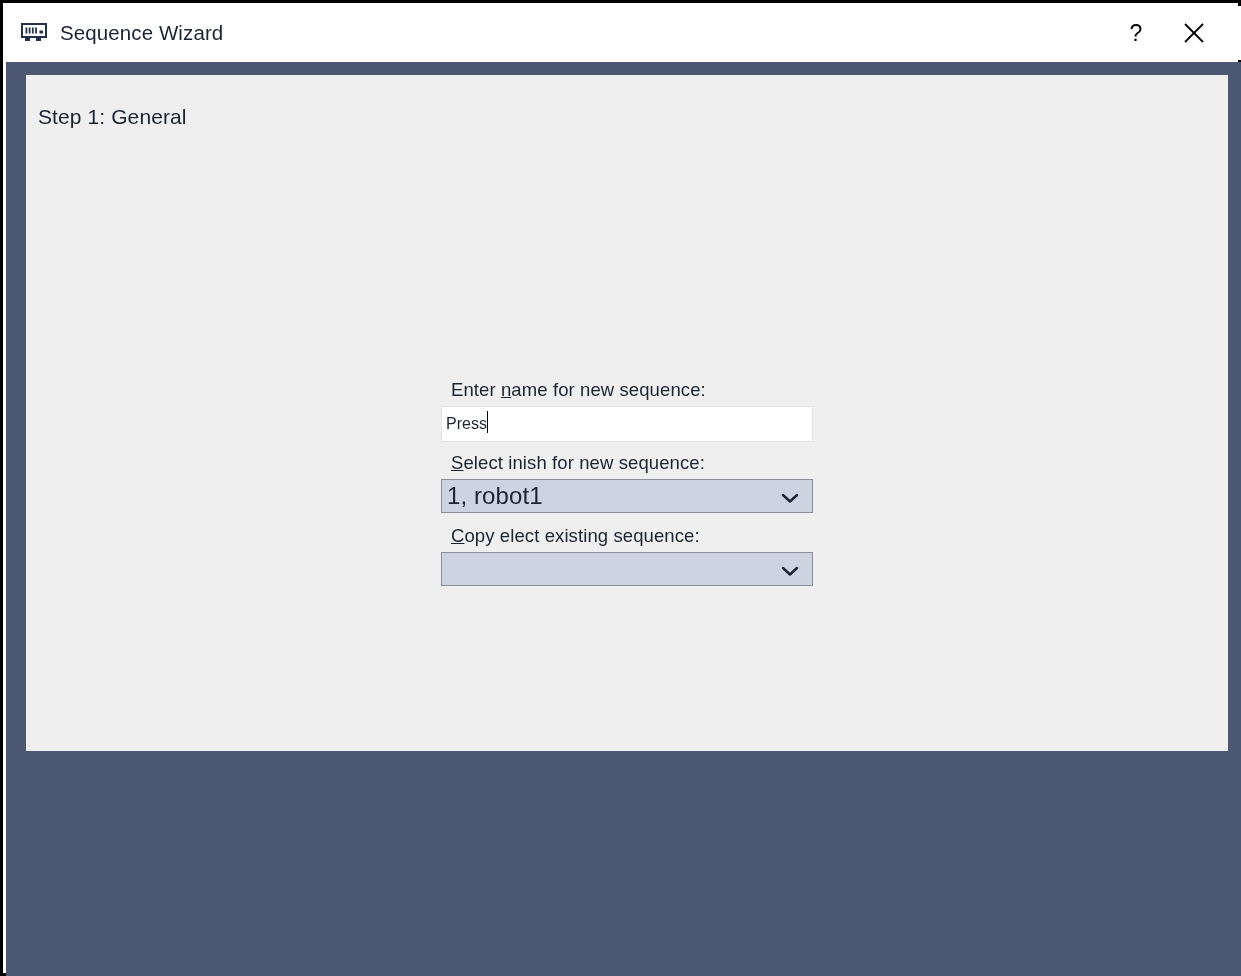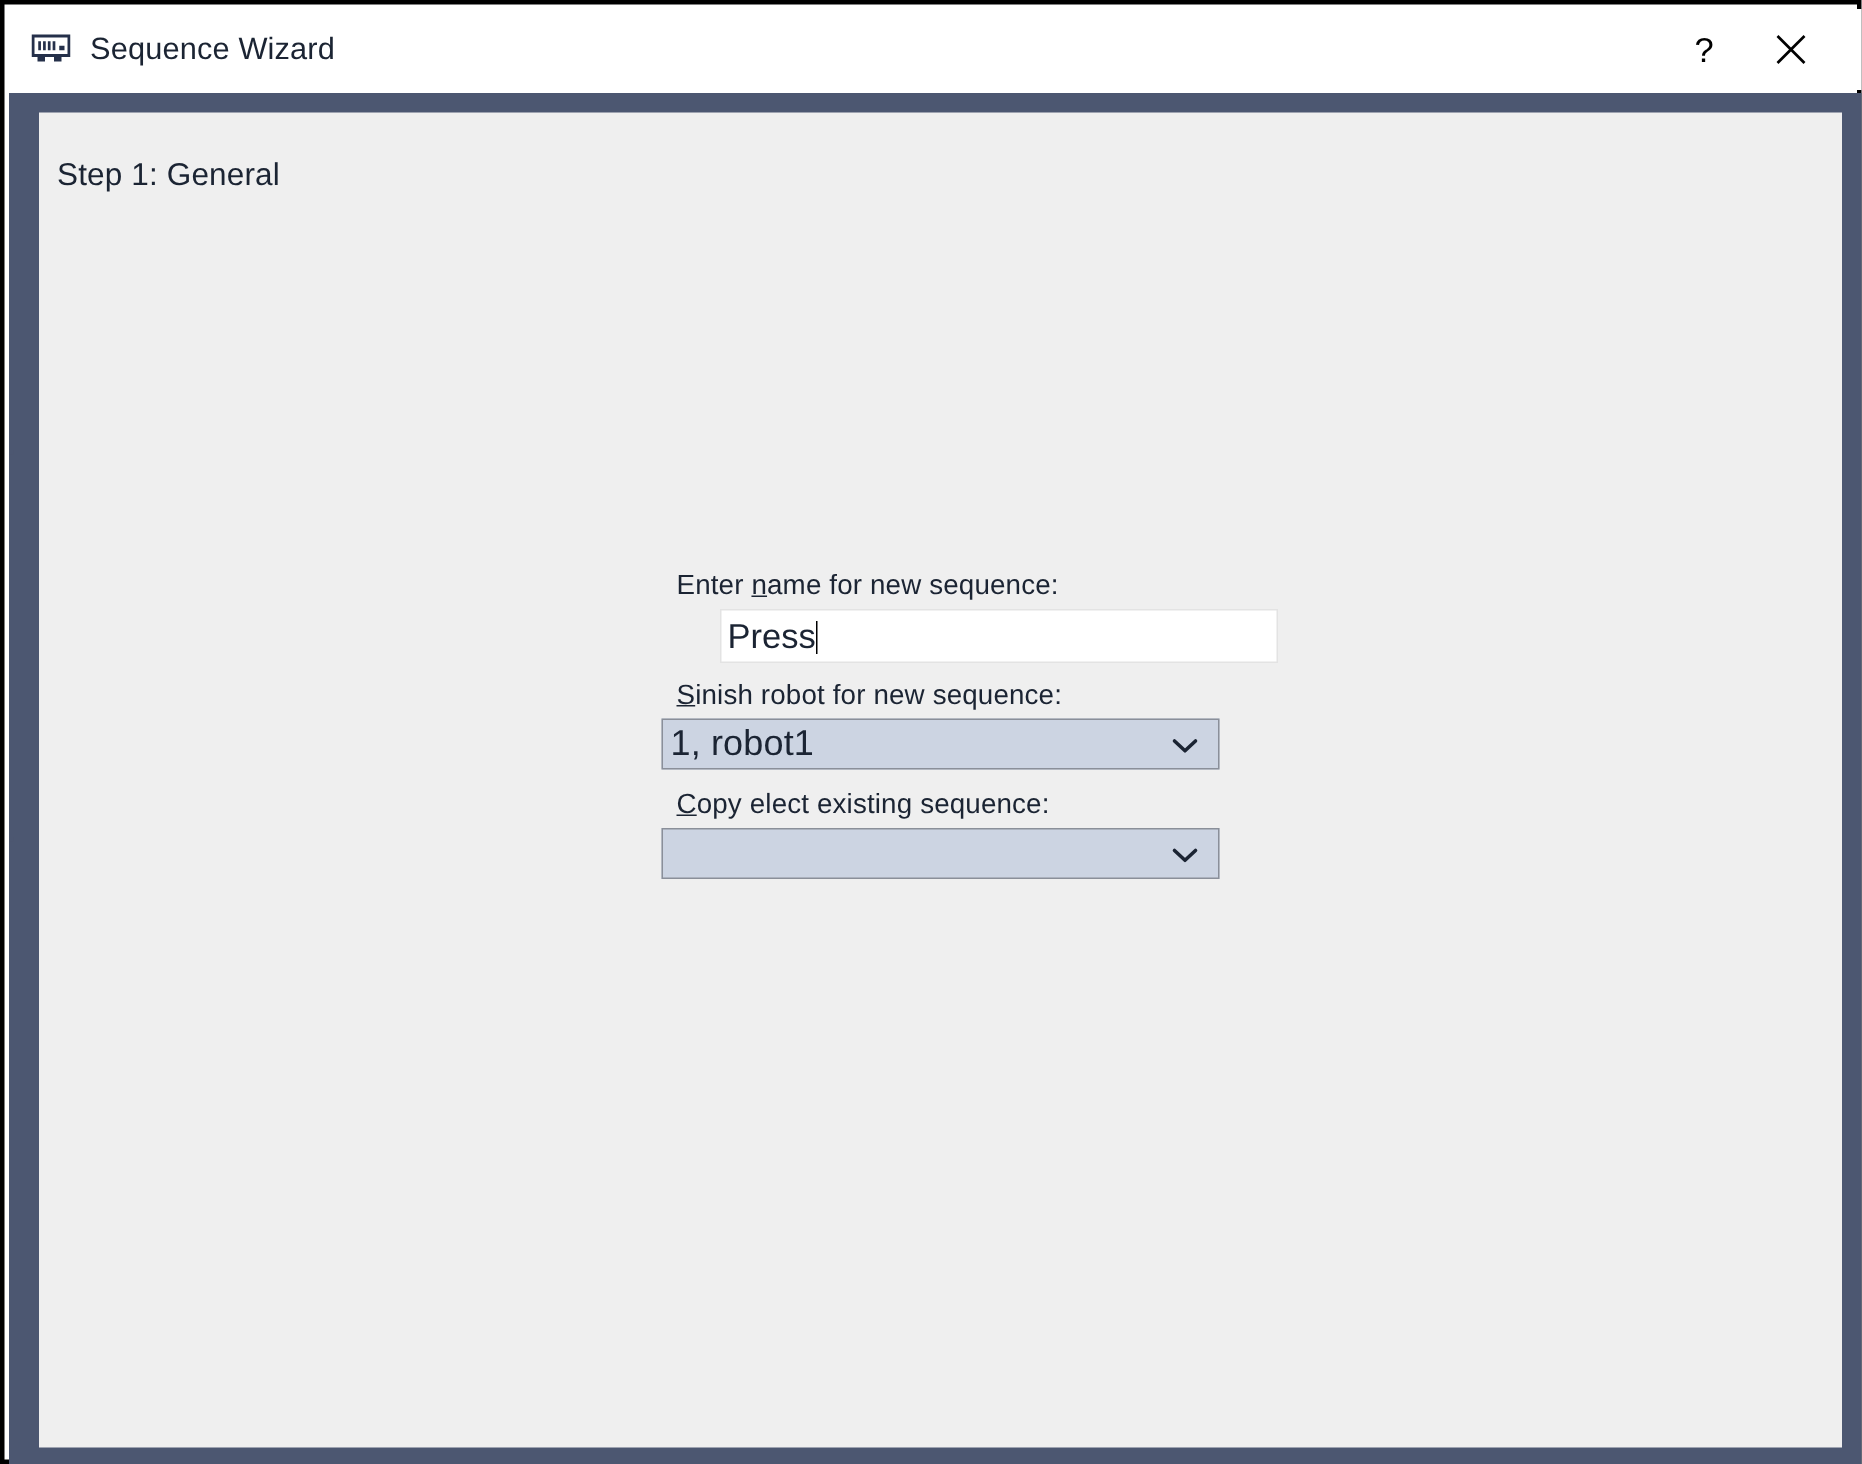--- a/index.html
+++ b/index.html
@@ -82,21 +82,21 @@
     height: 914px;
     background: #4c5771;
   }
 
   
   .content {
     position: absolute;
     left: 20px;
     top: 13px;
     width: 1202px;
-    height: 890px;
+    height: 676px;
     background: #efefef;
   }
   .step-title {
     position: absolute;
     left: 12px;
     top: 30px;
     font-size: 21px;
     color: #1b2433;
     letter-spacing: 0.1px;
     white-space: nowrap;
@@ -120,26 +120,25 @@
 
   .text-input {
     box-sizing: border-box;
     display: block;
     width: 372px;
     height: 36px;
     background: #ffffff;
     border: 1px solid #e3e3e3;
     padding: 0 0 0 4px;
     font-family: "Liberation Sans", sans-serif;
-    font-size: 23px;
+    font-size: 16px;
     color: #1b2433;
     outline: none;
     line-height: 34px;
     position: relative;
-    margin-left: 39px;
   }
   .text-input .caret {
     display: inline-block;
     width: 1.5px;
     height: 22px;
     background: #000000;
     vertical-align: -4px;
     margin-left: 0px;
   }
   .gap-a { height: 10px; }
@@ -259,21 +258,21 @@
 
       <div class="step-title">Step 1: General</div>
 
       <div class="form">
 
         <div class="field-label"><span>Enter </span><u>n</u><span>ame for new sequence:</span></div>
         <div class="text-input"><span>Press</span><span class="caret"></span></div>
 
         <div class="gap-a"></div>
 
-        <div class="field-label"><span></span><u>S</u><span>inish robot for new sequence:</span></div>
+        <div class="field-label"><span></span><u>S</u><span>elect inish for new sequence:</span></div>
         <div class="combo">
           <span class="combo-value">1, robot1</span>
           <span class="combo-arrow">
             <svg viewBox="0 0 20 12" width="20" height="12" aria-hidden="true">
               <polyline points="3,3 10,9.5 17,3" fill="none" stroke="#1b2433" stroke-width="2.4" stroke-linecap="round" stroke-linejoin="round"></polyline>
             </svg>
           </span>
         </div>
 
         <div class="gap-b"></div>

